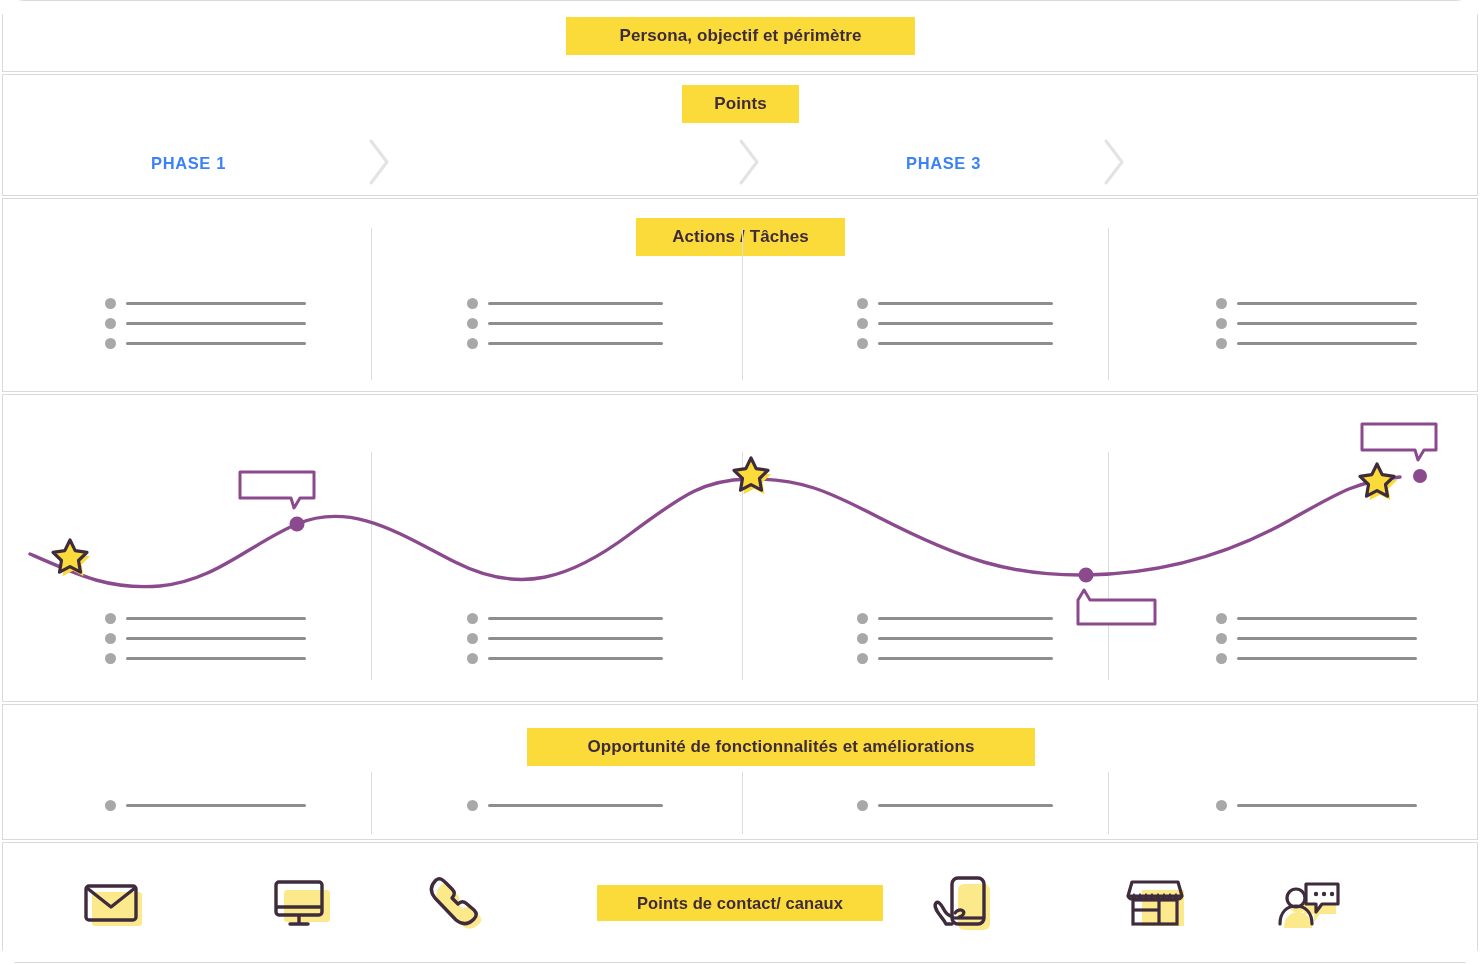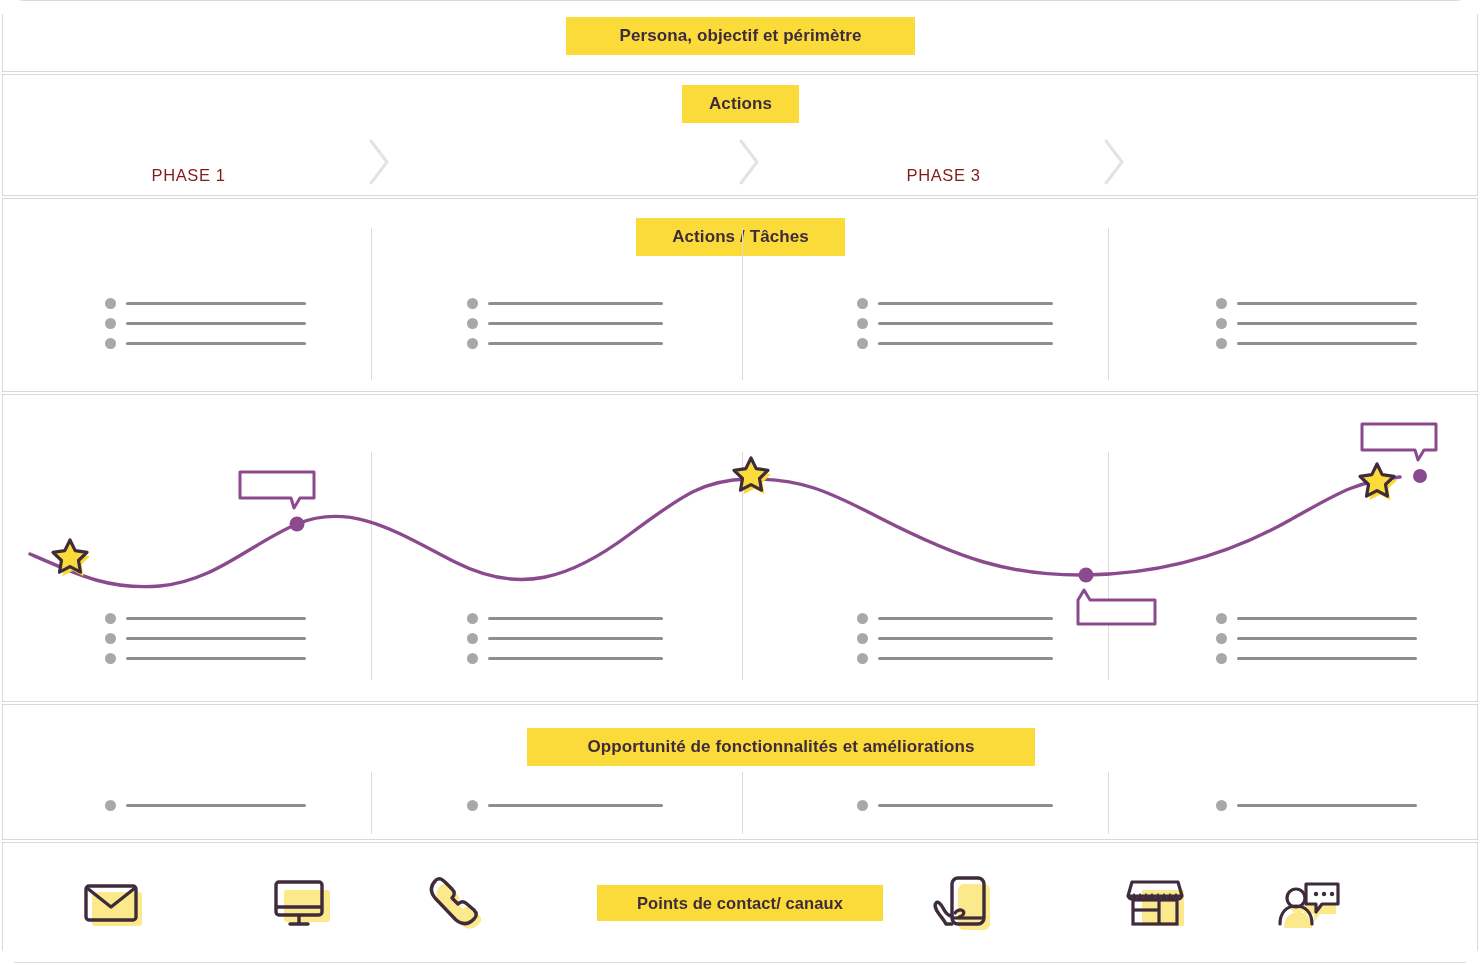--- a/index.html
+++ b/index.html
@@ -52,27 +52,27 @@
 
   
   #row-phases { top: 74px; height: 122px; }
   #banner-phases {
     top: 85px; left: 682px;
     width: 117px; height: 38px;
     font-size: 17px;
   }
   .phase-label {
     position: absolute;
-    top: 162px;
+    top: 150px;
     height: 26px;
     line-height: 26px;
     text-align: center;
     font-size: 16.5px;
-    font-weight: normal;
-    color: #7f1d1d;
+    font-weight: bold;
+    color: #3b82f6;
     letter-spacing: .6px;
   }
   .chev {
     position: absolute;
     top: 138px;
     width: 22px; height: 48px;
   }
 
   
   #row-actions { top: 198px; height: 194px; }
@@ -152,21 +152,21 @@
 </style>
 </head>
 <body>
 
 <div id="canvas">
 
   <div class="row" id="row-persona"></div>
   <div class="banner" id="banner-persona">Persona, objectif et périmètre</div>
 
   <div class="row" id="row-phases"></div>
-  <div class="banner" id="banner-phases">Actions</div>
+  <div class="banner" id="banner-phases">Points</div>
 
   <div class="phase-label" style="left:47px;width:283px;">PHASE 1</div>
   <div class="phase-label" style="left:802px;width:283px;">PHASE 3</div>
 
   <div class="chev" style="left:368px;">
     <svg viewBox="0 0 22 48" width="22" height="48">
       <path d="M3 3 L19 24 L3 45" fill="none" stroke="#e4e2e4" stroke-width="3" stroke-linecap="round" stroke-linejoin="round"></path>
     </svg>
   </div>
   <div class="chev" style="left:738px;">

